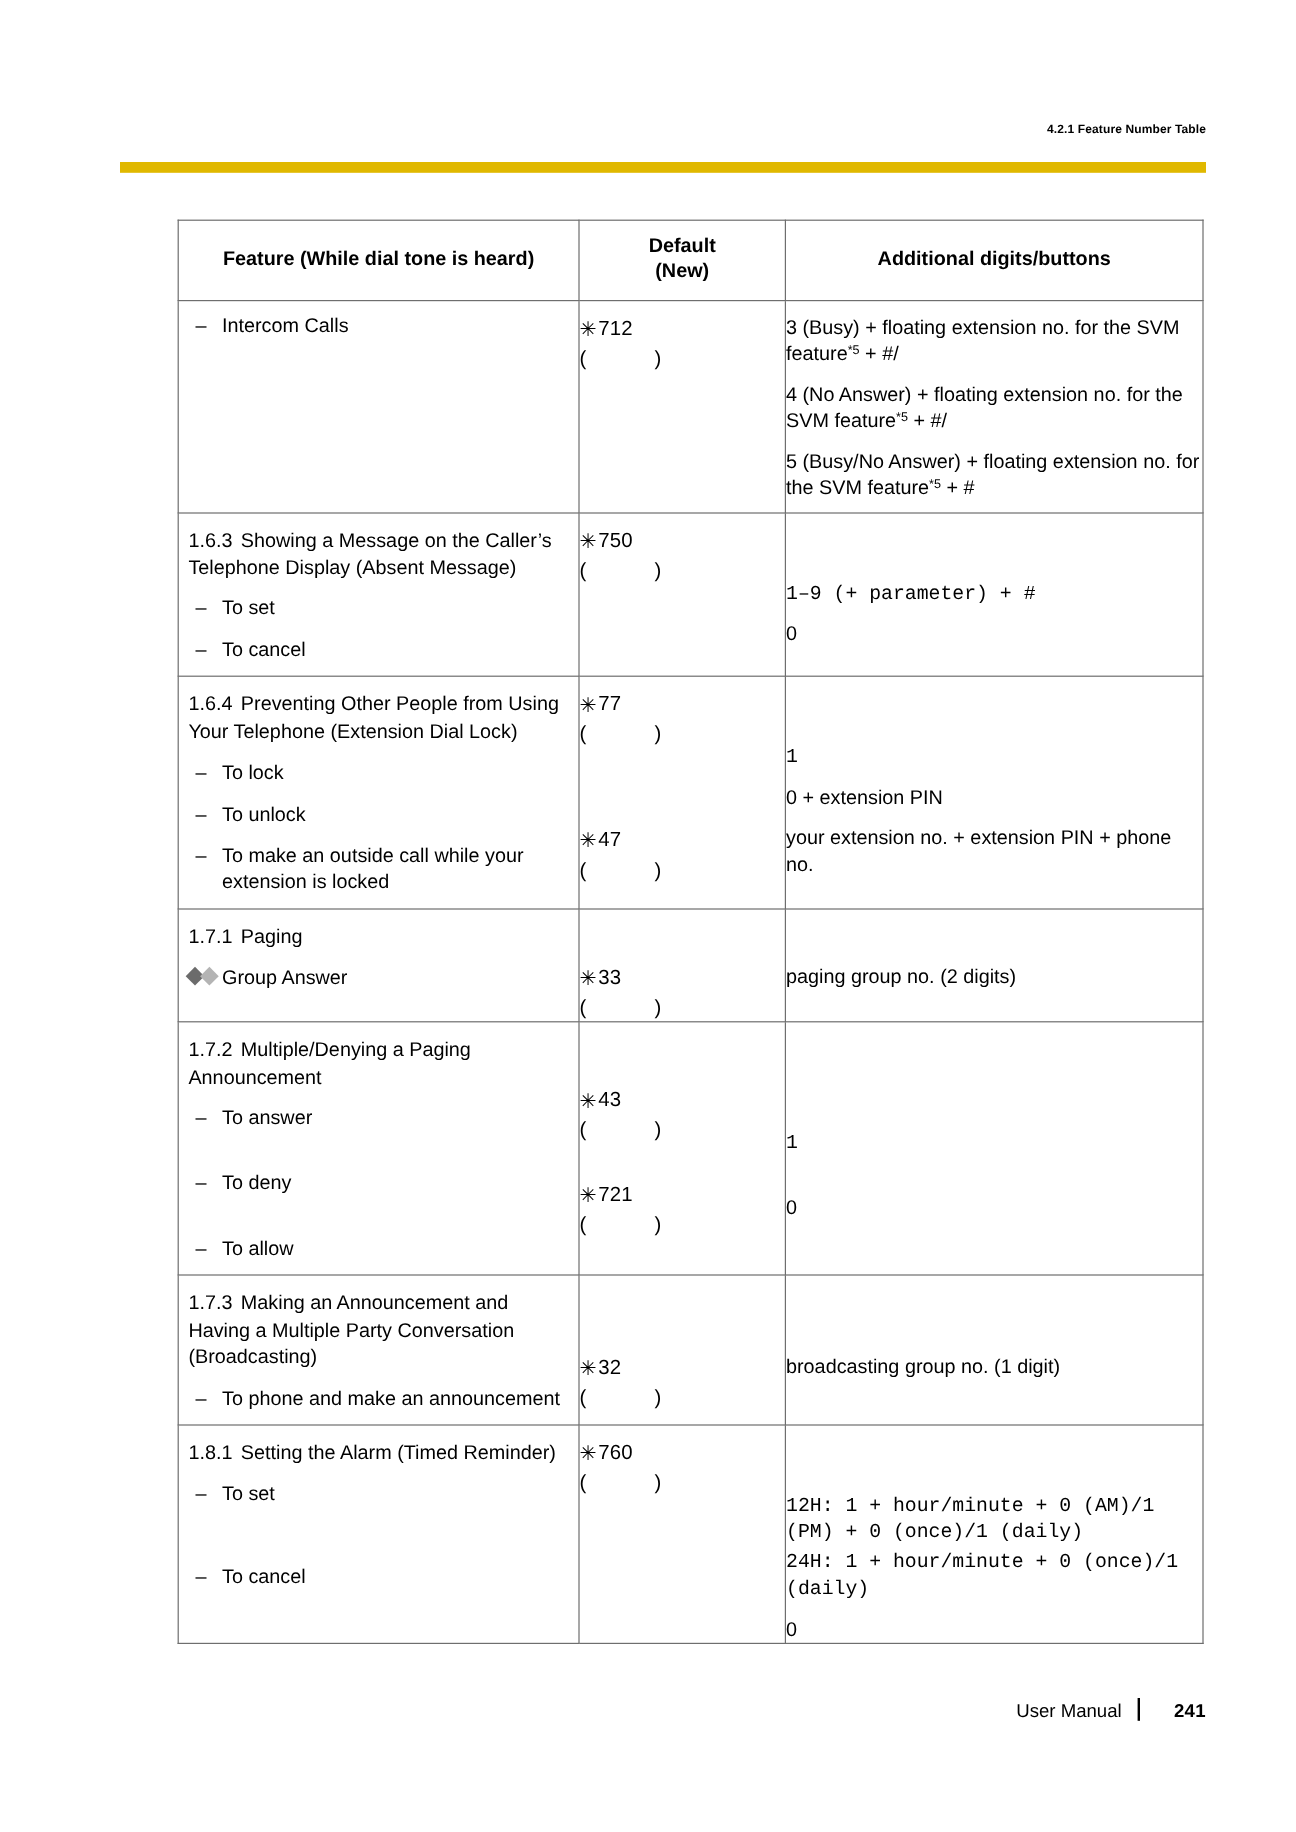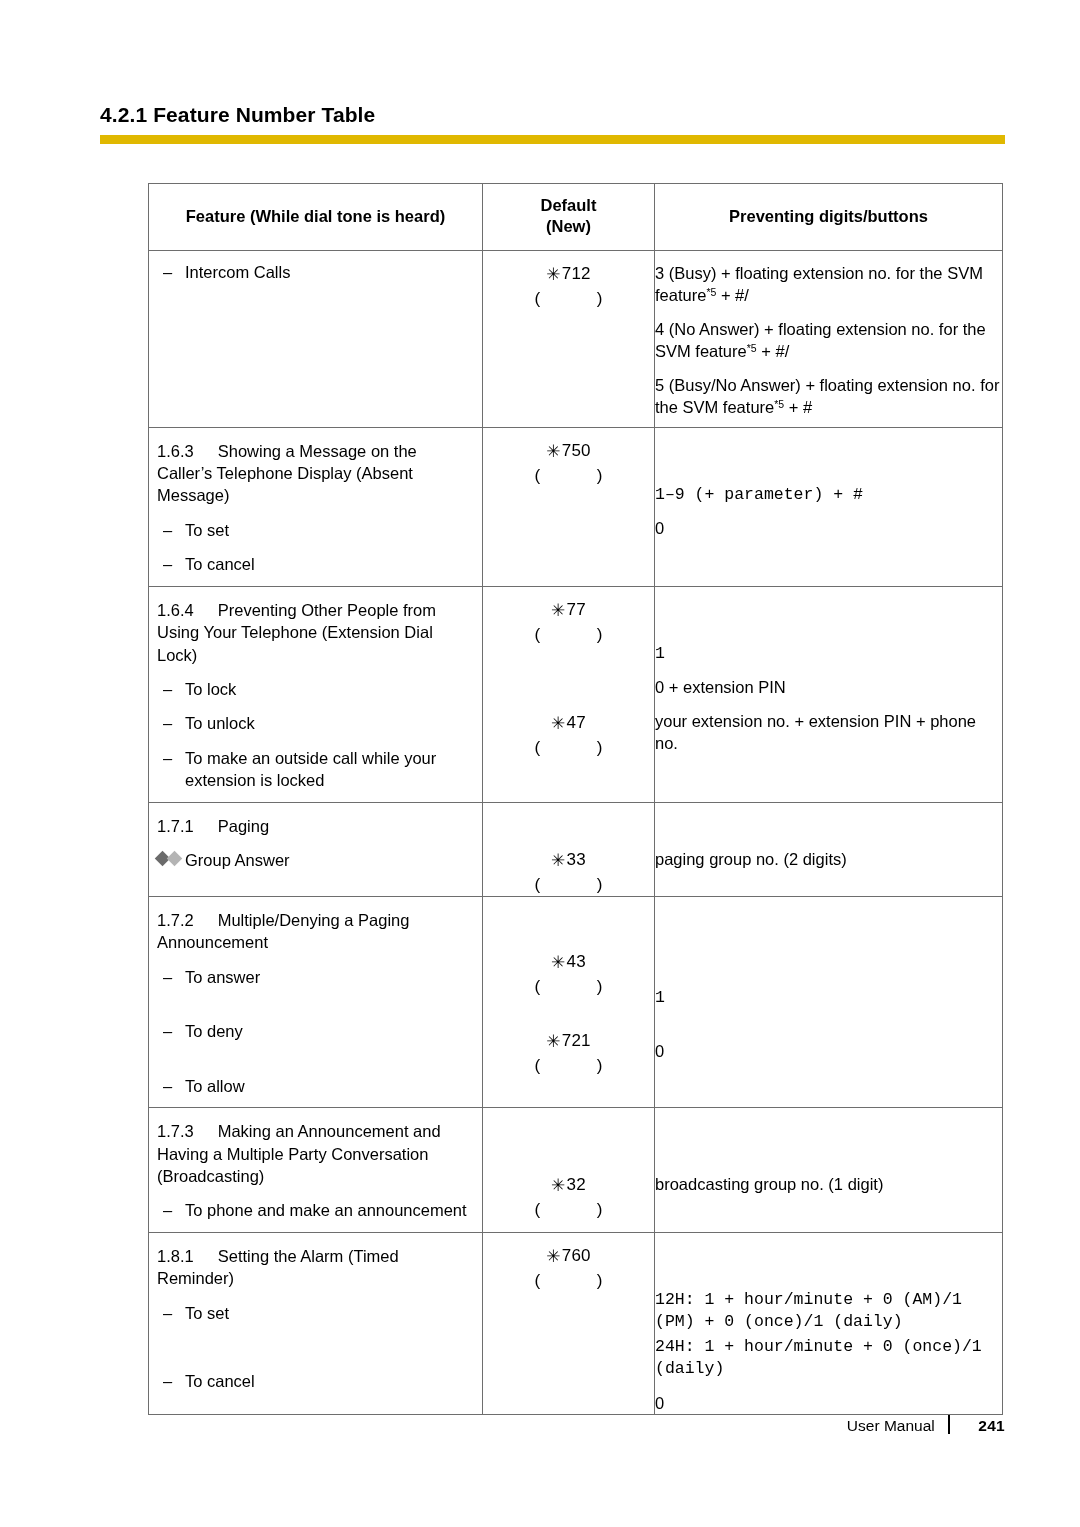--- a/index.html
+++ b/index.html
@@ -15,21 +15,22 @@
     color: #000000;
     -webkit-font-smoothing: antialiased;
   }
 
   
   .page-header {
     position: absolute;
     left: 100px;
     top: 103px;
     width: 905px;
-    font-size: 21px;
+    text-align: right;
+    font-size: 10px;
     font-weight: bold;
     letter-spacing: .1px;
   }
   .header-rule {
     position: absolute;
     left: 100px;
     top: 135px;
     width: 905px;
     height: 9px;
     background: #E0B800;
@@ -66,21 +67,21 @@
     vertical-align: middle;
     line-height: 1.3;
   }
 
   
   .sec-title {
     padding: 12px 10px 2px 8px;
   }
   .sec-title .num {
     display: inline-block;
-    margin-right: 24px;
+    margin-right: 7px;
   }
   .sub-item {
     padding: 10px 10px 2px 8px;
     display: flex;
     align-items: flex-start;
   }
   .sub-item .dash {
     display: inline-block;
     width: 28px;
     flex: 0 0 28px;
@@ -102,21 +103,21 @@
   .dia {
     width: 11px;
     height: 11px;
     transform: rotate(45deg);
     display: inline-block;
   }
   .dia.dark  { background: #6b6b6b; }
   .dia.light { background: #b4b4b4; }
 
   
-  .default-cell { text-align: center; }
+  .default-cell { }
   .default-block { padding-top: 11px; }
   .default-code {
     font-size: 17px;
     letter-spacing: .2px;
   }
   .default-code .star {
     font-size: 17px;
     vertical-align: -1px;
     padding-right: 1px;
   }
@@ -177,21 +178,21 @@
       <col class="c-extra">
   </colgroup>
 
   <thead>
     <tr>
       <th>Feature (While dial tone is heard)</th>
       <th>
         <div>Default</div>
         <div>(New)</div>
       </th>
-      <th>Preventing digits/buttons</th>
+      <th>Additional digits/buttons</th>
     </tr>
   </thead>
 
   <tbody>
 
     <tr>
       <td>
         <div class="sub-item">
           <span class="dash">–</span>
           <span class="sub-label">Intercom Calls</span>

